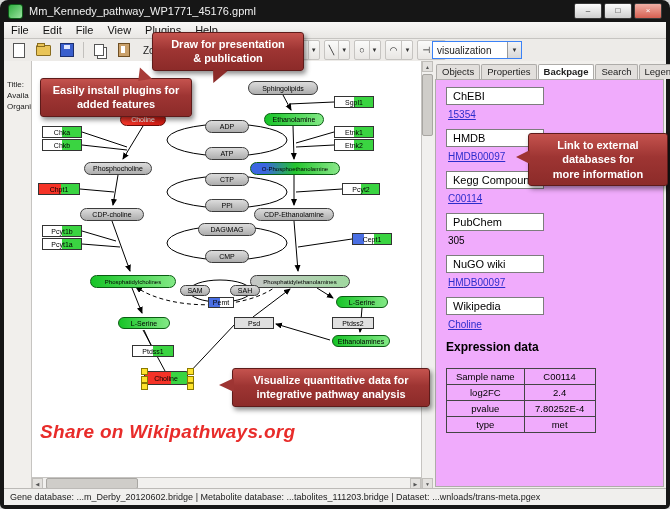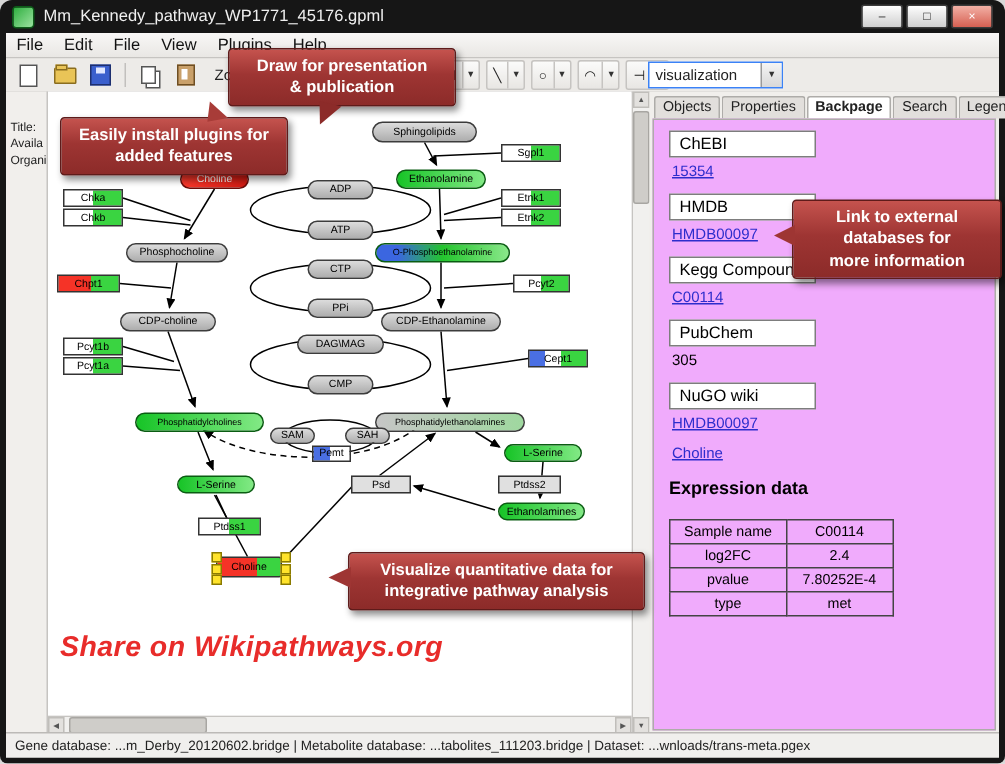--- a/index.html
+++ b/index.html
@@ -281,20 +281,21 @@
           </div>
           <div class="dbsection">
             <div class="dbbox">PubChem</div>
             <div class="dbval">305</div>
           </div>
           <div class="dbsection">
             <div class="dbbox">NuGO wiki</div>
             <div class="dbval"><span class="link">HMDB00097</span></div>
           </div>
           <div class="dbsection">
+            <div class="dbbox">Wikipedia</div>
             <div class="dbval"><span class="link">Choline</span></div>
           </div>
           <div class="exptitle">Expression data</div>
           <table class="exptable">
             <tbody>
                 <tr>
                   <td>Sample name</td>
                   <td>C00114</td>
                 </tr>
             <tr>

